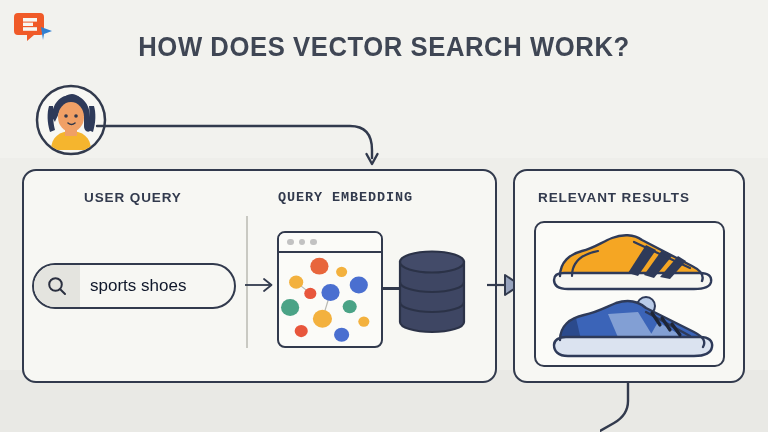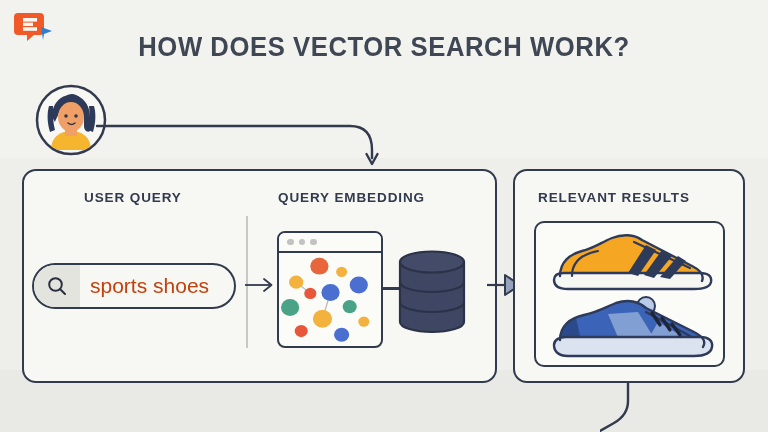--- a/index.html
+++ b/index.html
@@ -44,39 +44,39 @@
   .panel-main{left:22px;top:169px;width:475px;height:214px;}
   .panel-results{left:513px;top:169px;width:232px;height:214px;}
 
   .sec-title{
     position:absolute;font-size:13.5px;font-weight:bold;
     letter-spacing:.9px;color:#323a4d;white-space:nowrap;
     font-family:"Liberation Sans", sans-serif;
     text-align:right;
   }
   .t-userquery{left:84px;top:190px;}
-  .t-queryemb{left:278px;top:190px;}
+  .t-queryemb{left:278px;top:190px;font-family:Liberation Mono, monospace;}
   .t-relevant{left:538px;top:190px;}
 
   
   .divider{position:absolute;left:246px;top:216px;width:1.5px;height:132px;background:#c9c9c2;}
 
   
   .searchbox{
     position:absolute;left:32px;top:263px;width:204px;height:46px;
     border:2px solid #323a4d;border-radius:23px;background:#f7f7f3;
     box-sizing:border-box;overflow:hidden;
   }
   .search-iconwrap{
     position:absolute;left:0;top:0;width:46px;height:42px;
     background:#e4e4df;display:flex;align-items:center;justify-content:center;
   }
   .search-text{
     position:absolute;left:56px;top:0;height:42px;display:flex;align-items:center;
-    font-size:21px;color:#c2410c;font-family:"Liberation Sans", sans-serif;
+    font-size:17px;color:#0f172a;font-family:"Liberation Sans", sans-serif;
   }
 
   
   .arrow1{position:absolute;left:243px;top:273px;width:34px;height:24px;}
   
   .arrow2{position:absolute;left:487px;top:271px;width:38px;height:28px;}
 
   
   .browser{
     position:absolute;left:277px;top:231px;width:106px;height:117px;

